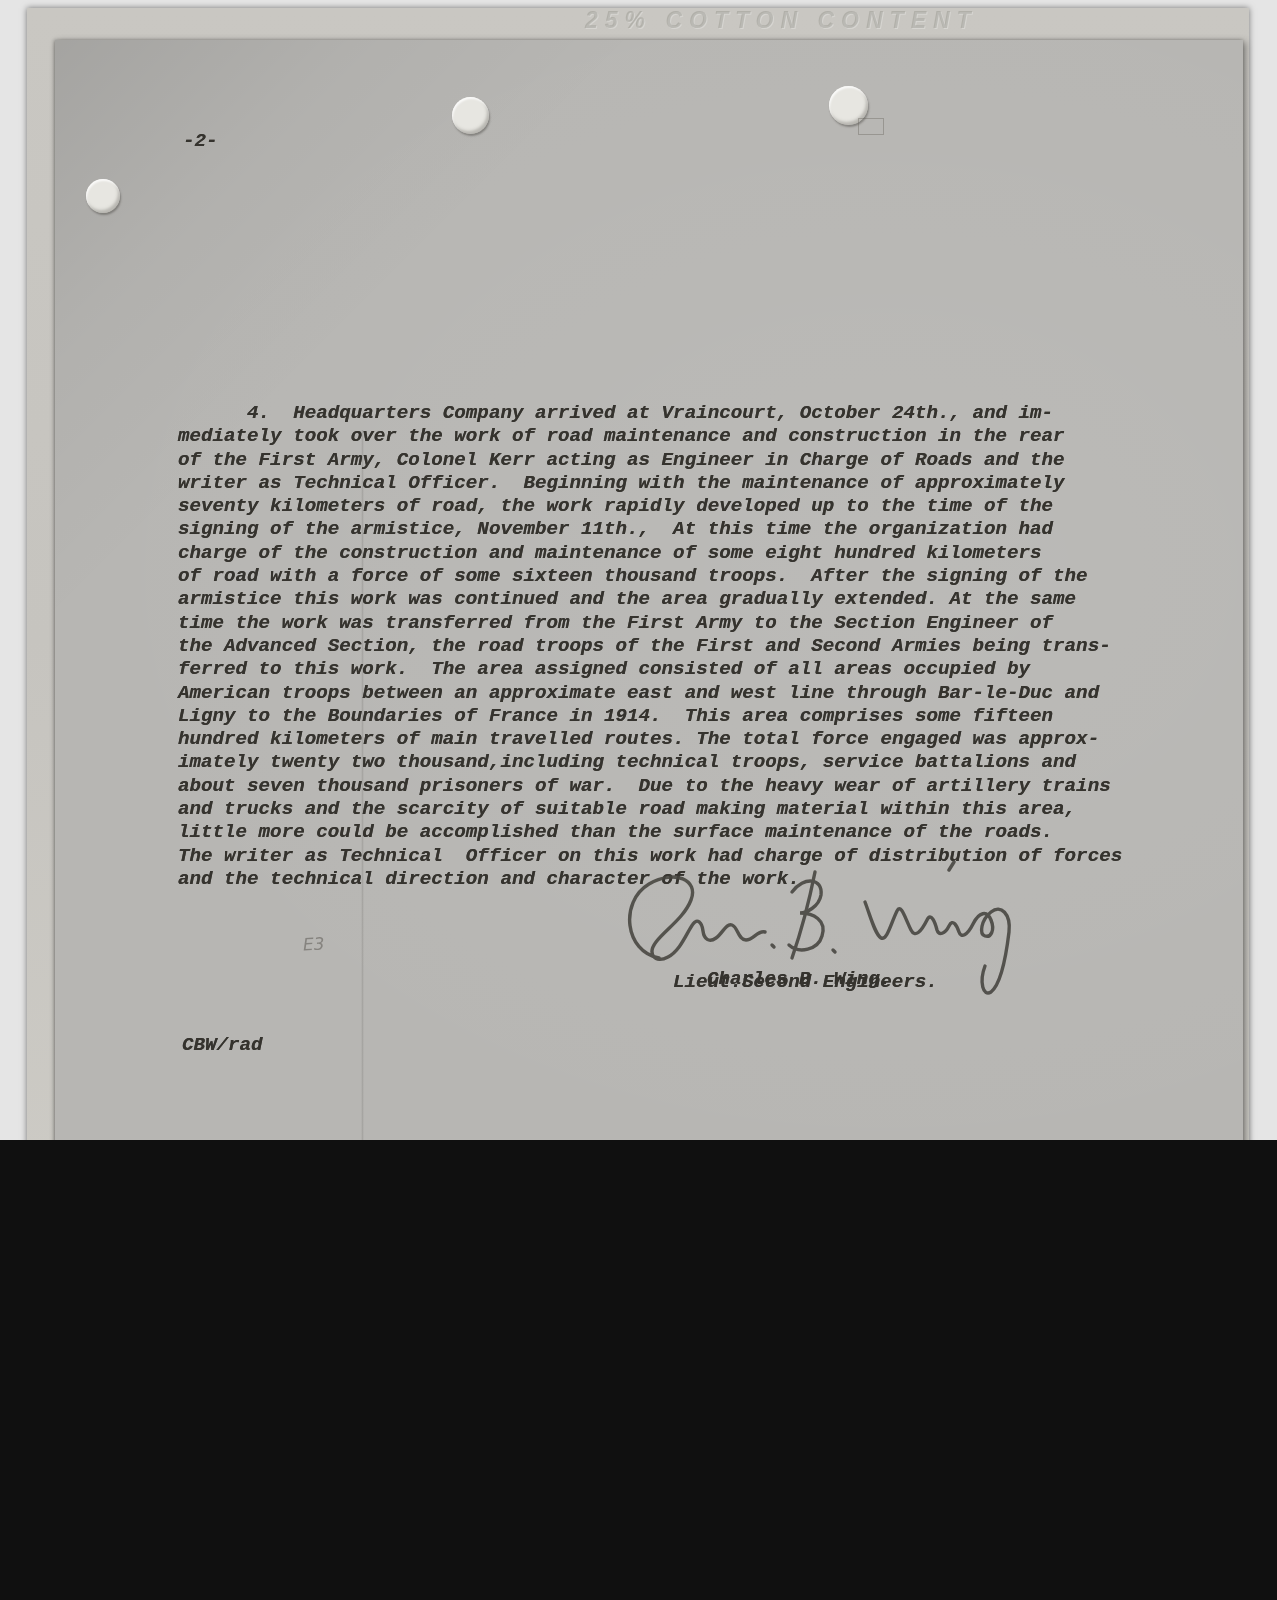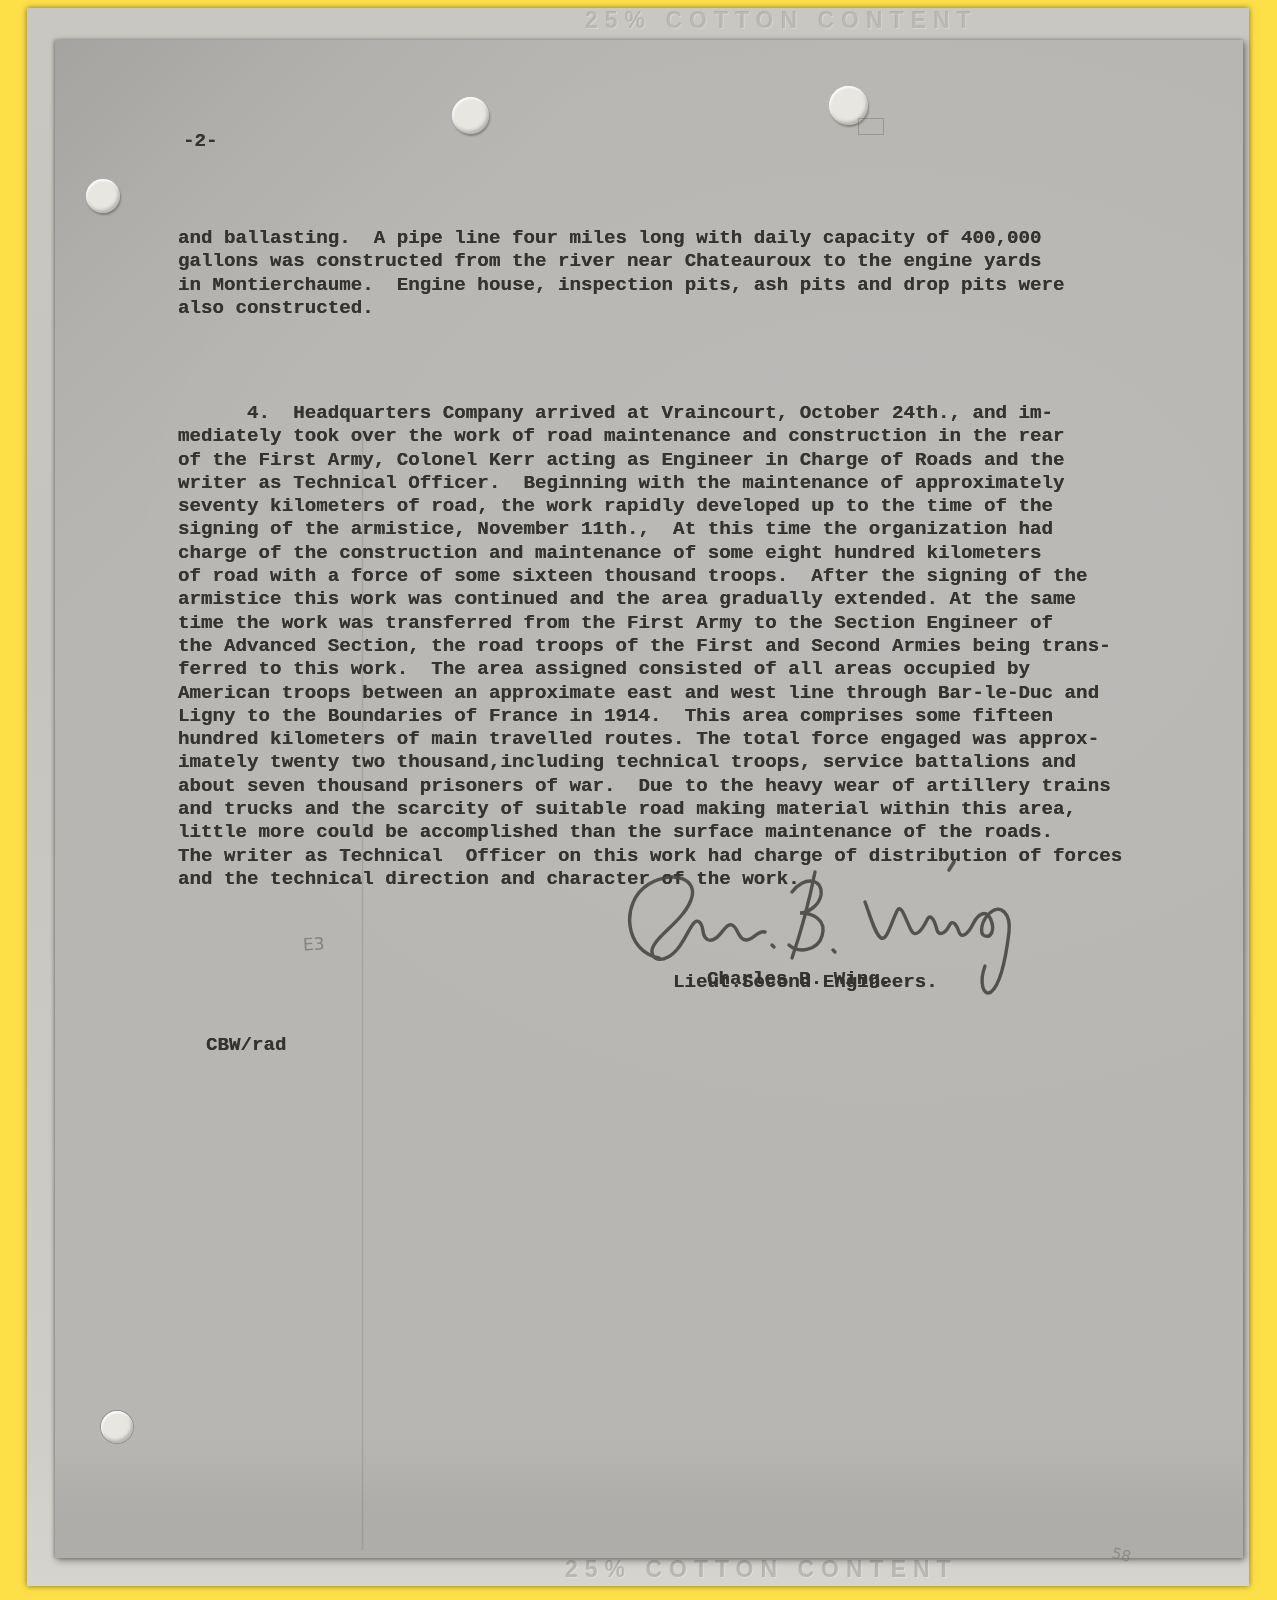--- a/index.html
+++ b/index.html
@@ -1,17 +1,17 @@
 <!DOCTYPE html>
 <html><head>
 <meta charset="utf-8">
 <style>
   html,body{margin:0;padding:0;background:#101010;}
-  #scan{position:relative;width:1277px;height:1600px;background:#fde047;overflow:hidden;
-        font-family:"Liberation Mono","DejaVu Sans Mono",monospace;}
+  #scan{position:relative;width:1277px;height:1140px;background:#e5e5e5;overflow:hidden;
+        font-family:"Liberation Mono","DejaVu Sans Mono",monospace;font-style:italic;}
   
   .backing{position:absolute;left:27px;top:8px;width:1222px;height:1578px;
            background:linear-gradient(180deg,#c9c7c2 0%,#c6c4bf 40%,#cfcdc7 90%,#d6d4ce 100%);
            box-shadow:0 0 6px rgba(0,0,0,.5);}
   
   .page{position:absolute;left:55px;top:40px;width:1188px;height:1518px;
         background:
           radial-gradient(1200px 900px at 70% 35%, rgba(255,255,255,.06), rgba(0,0,0,0) 70%),
           linear-gradient(135deg, rgba(0,0,0,.10) 0px, rgba(0,0,0,.03) 220px, rgba(0,0,0,0) 420px),
           linear-gradient(0deg, rgba(0,0,0,.05), rgba(0,0,0,.05) 3%, rgba(0,0,0,0) 8%),
@@ -55,24 +55,20 @@
   <div class="backing"></div>
 
   <div class="watermark wm-top">25% COTTON CONTENT</div>
   <div class="watermark wm-bottom">25% COTTON CONTENT</div>
 
   <div class="page">
     <div class="crease-v"></div>
 
     <div class="typed pageno" style="white-space: pre;">-2-</div>
 
-    <div class="typed para1" style="white-space: pre;">and ballasting.  A pipe line four miles long with daily capacity of 400,000
-gallons was constructed from the river near Chateauroux to the engine yards
-in Montierchaume.  Engine house, inspection pits, ash pits and drop pits were
-also constructed.</div>
 
     <div class="typed para2" style="white-space: pre; margin-top: 45px;">      4.  Headquarters Company arrived at Vraincourt, October 24th., and im-
 mediately took over the work of road maintenance and construction in the rear
 of the First Army, Colonel Kerr acting as Engineer in Charge of Roads and the
 writer as Technical Officer.  Beginning with the maintenance of approximately
 seventy kilometers of road, the work rapidly developed up to the time of the
 signing of the armistice, November 11th.,  At this time the organization had
 charge of the construction and maintenance of some eight hundred kilometers
 of road with a force of some sixteen thousand troops.  After the signing of the
 armistice this work was continued and the area gradually extended. At the same
@@ -101,21 +97,21 @@
 
         <path d="M 250 42 C 256 58, 260 74, 266 78 C 272 81, 276 63, 282 51 C 286 43, 290 58, 296 70 C 300 78, 306 72, 312 60 C 316 52, 320 62, 322 70 C 324 76, 330 74, 334 66 C 338 58, 342 66, 344 72 C 346 78, 352 76, 358 64 C 364 52, 372 50, 376 60 C 380 70, 376 78, 370 76 C 364 74, 366 60, 376 52 C 386 44, 396 54, 394 72 C 391 97, 386 124, 376 132 C 368 137, 364 122, 370 106"></path>
 
         <path d="M 334 10 l 5 -8"></path>
       </g>
     </svg>
 
     <div class="typed sig-typed-name" style="white-space: pre; margin-top: 20px;">Charles B. Wing.</div>
     <div class="typed sig-typed-title" style="white-space: pre;">Lieut.Second Engineers.</div>
 
-    <div class="typed initials" style="white-space: pre; margin-left: 24px;">CBW/rad</div>
+    <div class="typed initials" style="white-space: pre;">CBW/rad</div>
 
     <div class="pencil mark-e3">E3</div>
   </div>
 
   <div class="hole hole-a"></div>
   <div class="hole hole-b"></div>
   <div class="hole hole-c"></div>
   <div class="hole hole-d"></div>
   <div class="hole-pencil-box"></div>
 

